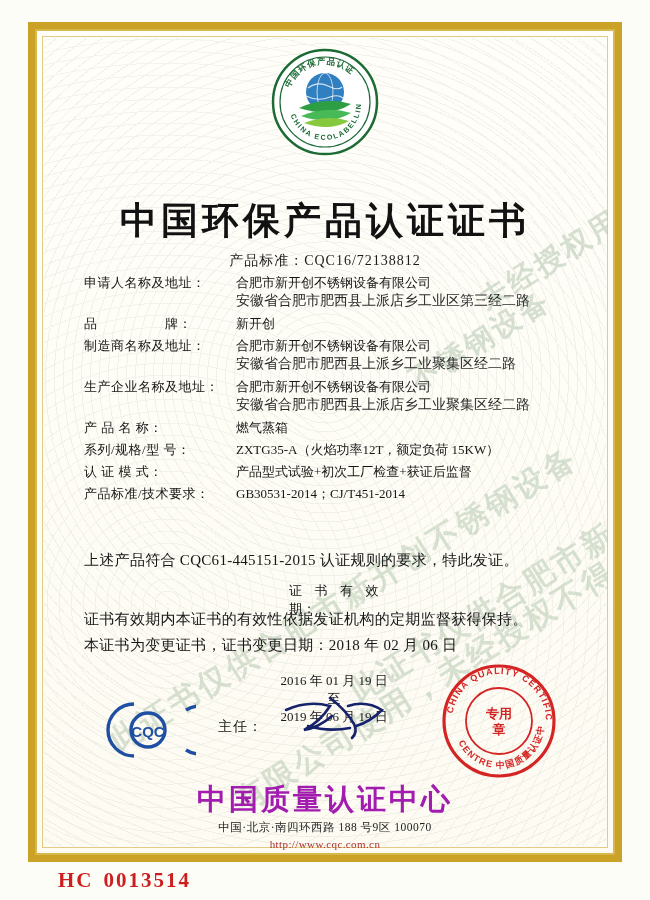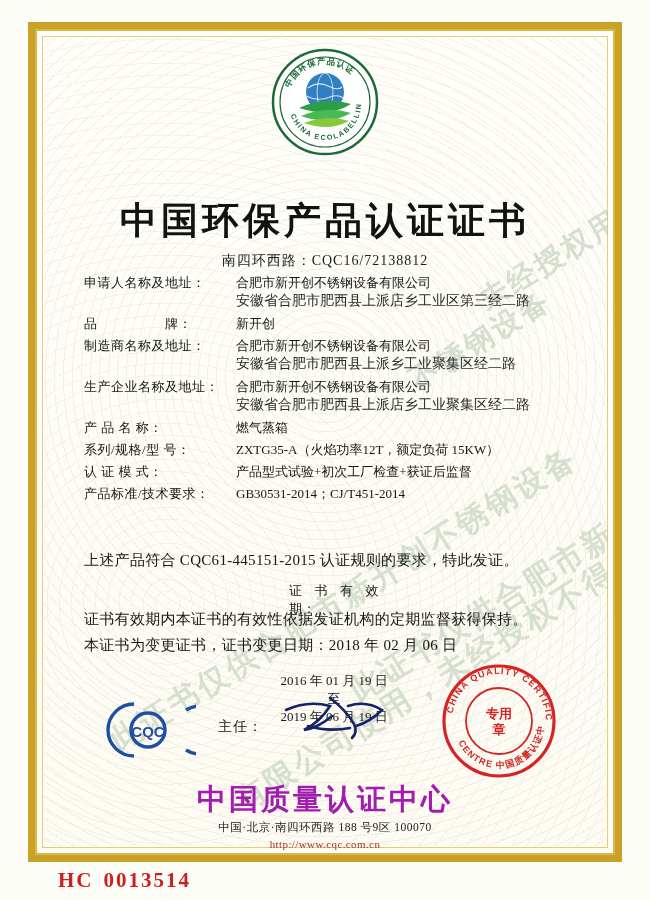--- a/index.html
+++ b/index.html
@@ -306,21 +306,21 @@
       </text>
       <text font-size="7.2" fill="#1c6b35" font-family="'Liberation Sans',sans-serif" font-weight="bold" letter-spacing="1.6">
         <textPath href="#botArc" startOffset="10%">CHINA ECOLABELLING</textPath>
       </text>
     </svg>
   </div>
 
   <div class="title">中国环保产品认证证书</div>
 
   <div class="cert-no">
-    <span>南四环西路：</span><span>CQC16/72138812</span>
+    <span>产品标准：</span><span>CQC16/72138812</span>
   </div>
 
   <div class="fields">
 
     <div class="row">
       <div class="lbl">申请人名称及地址：</div>
       <div class="val">
         <span>合肥市新开创不锈钢设备有限公司</span>
         <span class="sub">安徽省合肥市肥西县上派店乡工业区第三经二路</span>
       </div>

